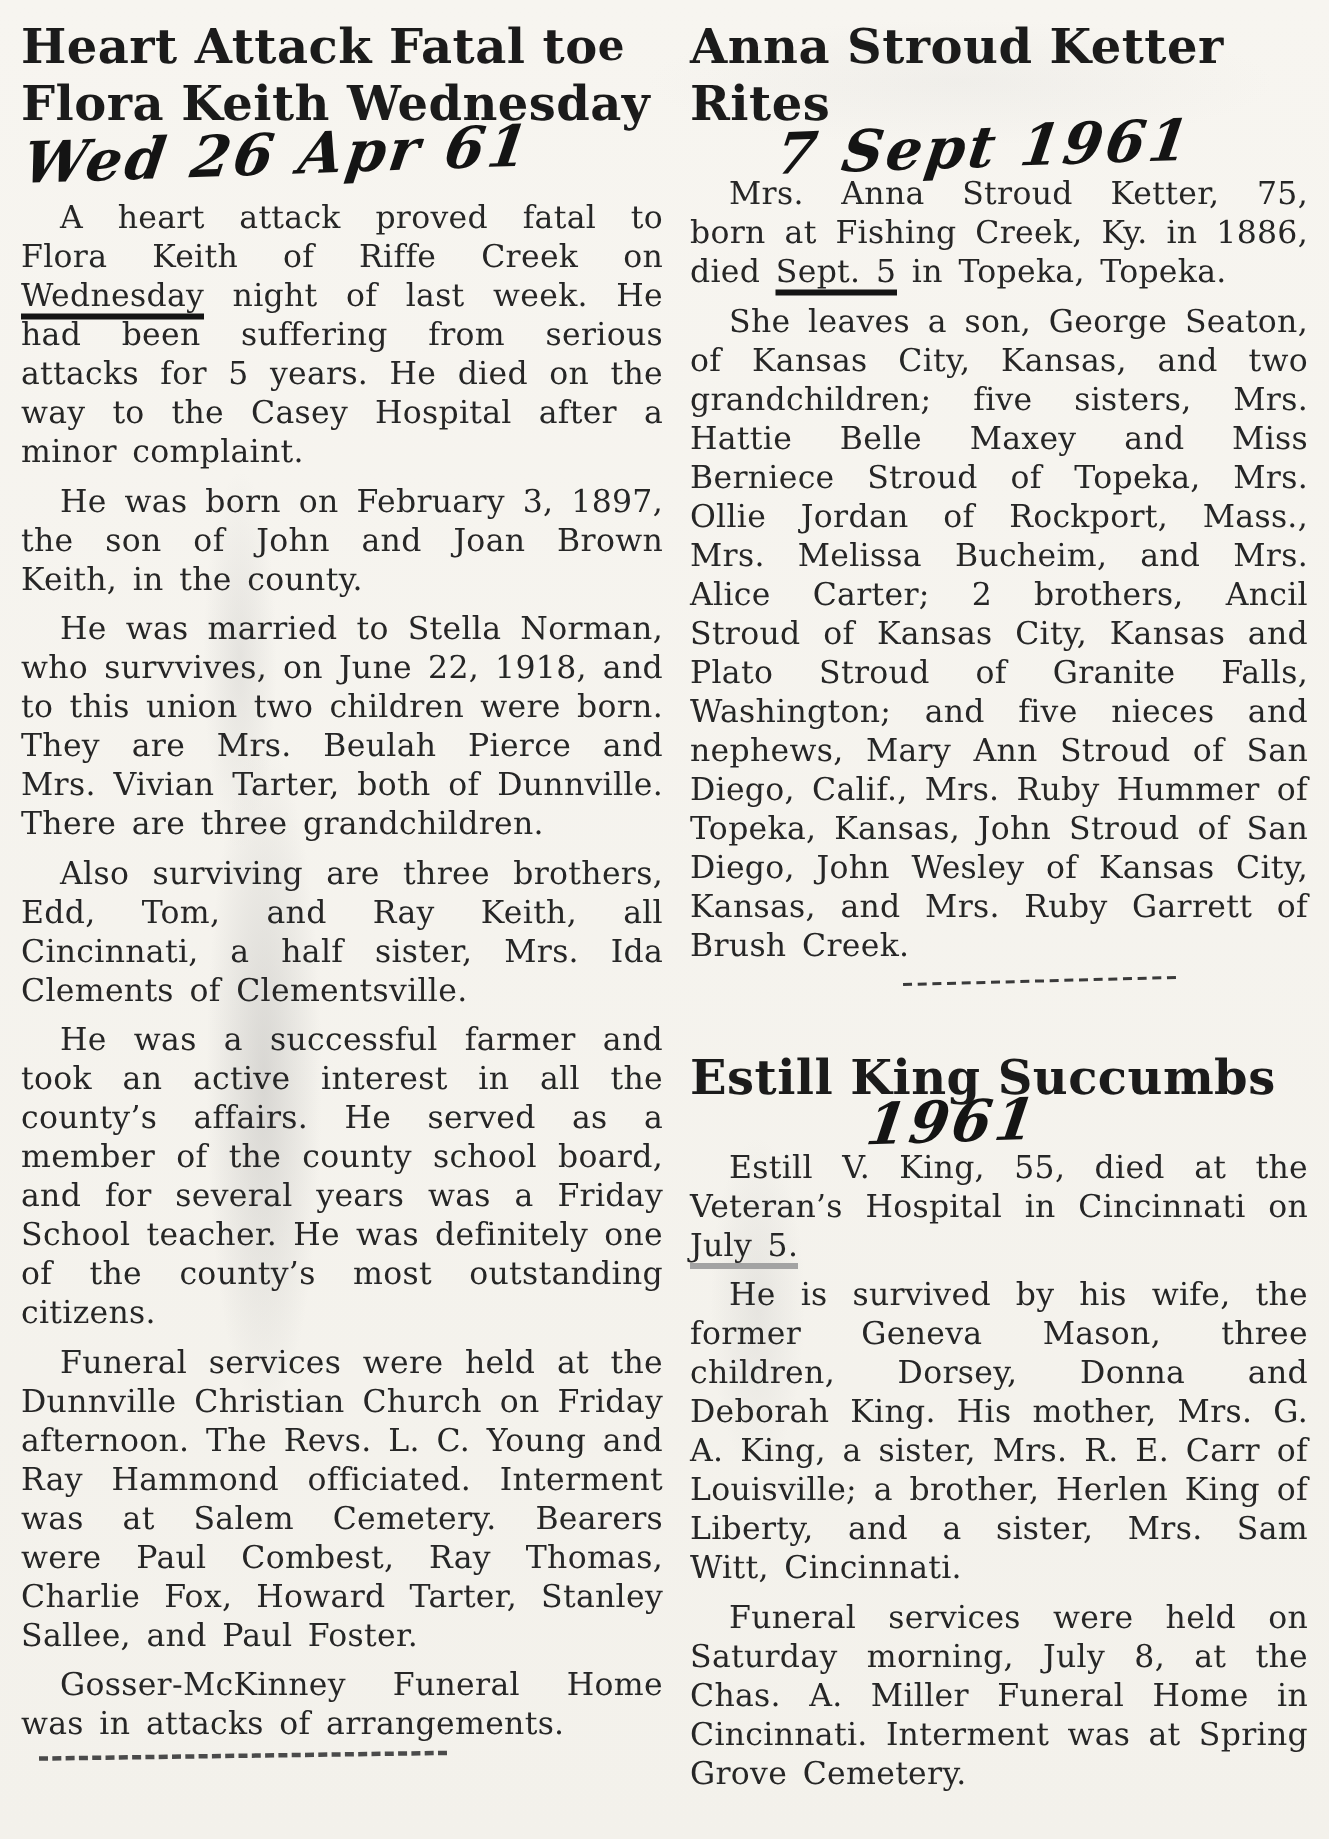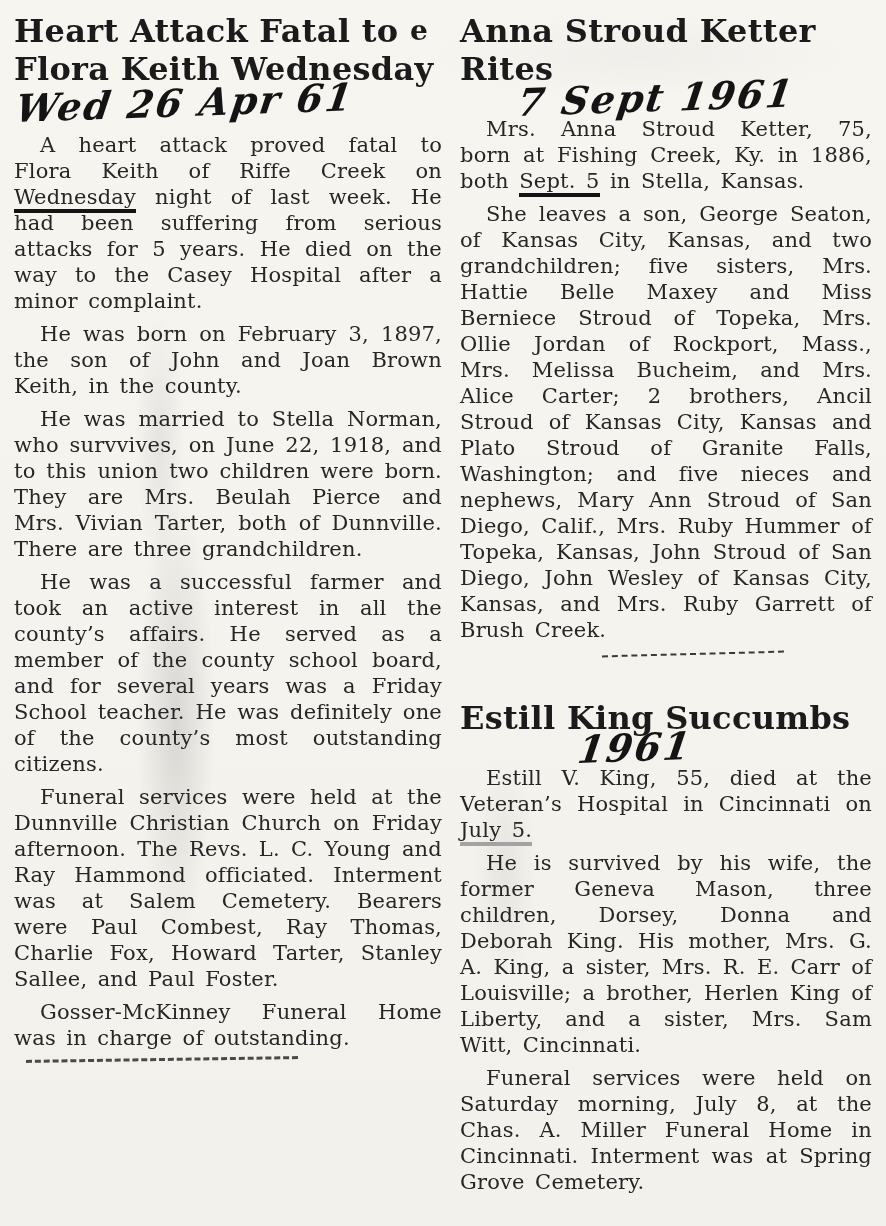--- a/index.html
+++ b/index.html
@@ -33,21 +33,20 @@
   .headline {
     font-size: 32px;
     line-height: 38px;
     font-weight: 700;
     color: #1b1b1b;
     letter-spacing: 0.3px;
     margin: 0;
   }
   .headline-row {
     display: flex;
-    justify-content: space-between;
     align-items: flex-start;
   }
   .stray-letter {
     font-size: 28px;
     font-weight: 700;
     padding-right: 14px;
   }
 
   .handwriting {
     font-style: italic;
@@ -105,38 +104,39 @@
         </span>
         <span>Flora Keith Wednesday</span>
       </h1>
 
       <div class="handwriting hw-flora">Wed 26 Apr 61</div>
 
       <div class="body-text">
         <p><span>A heart attack proved fatal to Flora Keith of Riffe Creek on </span><span class="u-hand">Wednesday</span><span> night of last week. He had been suffering from serious attacks for 5 years. He died on the way to the Casey Hospital after a minor complaint.</span></p>
         <p>He was born on February 3, 1897, the son of John and Joan Brown Keith, in the county.</p>
         <p>He was married to Stella Norman, who survvives, on June 22, 1918, and to this union two children were born. They are Mrs. Beulah Pierce and Mrs. Vivian Tarter, both of Dunnville. There are three grandchildren.</p>
+        <p>Also surviving are three brothers, Edd, Tom, and Ray Keith, all Cincinnati, a half sister, Mrs. Ida Clements of Clementsville.</p>
         <p>He was a successful farmer and took an active interest in all the county’s affairs. He served as a member of the county school board, and for several years was a Friday School teacher. He was definitely one of the county’s most outstanding citizens.</p>
         <p>Funeral services were held at the Dunnville Christian Church on Friday afternoon. The Revs. L. C. Young and Ray Hammond officiated. Interment was at Salem Cemetery. Bearers were Paul Combest, Ray Thomas, Charlie Fox, Howard Tarter, Stanley Sallee, and Paul Foster.</p>
-        <p>Gosser-McKinney Funeral Home was in charge of outstanding.</p>
+        <p>Gosser-McKinney Funeral Home was in attacks of arrangements.</p>
       </div>
 
       <div class="divider-left"></div>
     </article>
   </div>
 
   <div class="col-right">
 
     <article>
       <h1 class="headline">Anna Stroud Ketter Rites</h1>
 
       <div class="handwriting hw-anna">7 Sept 1961</div>
 
       <div class="body-text">
-        <p><span>Mrs. Anna Stroud Ketter, 75, born at Fishing Creek, Ky. in 1886, both </span><span class="u-hand">Sept. 5</span><span> in Stella, Kansas.</span></p>
+        <p><span>Mrs. Anna Stroud Ketter, 75, born at Fishing Creek, Ky. in 1886, died </span><span class="u-hand">Sept. 5</span><span> in Topeka, Topeka.</span></p>
         <p>She leaves a son, George Seaton, of Kansas City, Kansas, and two grandchildren; five sisters, Mrs. Hattie Belle Maxey and Miss Berniece Stroud of Topeka, Mrs. Ollie Jordan of Rockport, Mass., Mrs. Melissa Bucheim, and Mrs. Alice Carter; 2 brothers, Ancil Stroud of Kansas City, Kansas and Plato Stroud of Granite Falls, Washington; and five nieces and nephews, Mary Ann Stroud of San Diego, Calif., Mrs. Ruby Hummer of Topeka, Kansas, John Stroud of San Diego, John Wesley of Kansas City, Kansas, and Mrs. Ruby Garrett of Brush Creek.</p>
       </div>
 
       <div class="divider-right"></div>
     </article>
 
     <div class="article-gap"></div>
 
     <article>
       <h1 class="headline">

